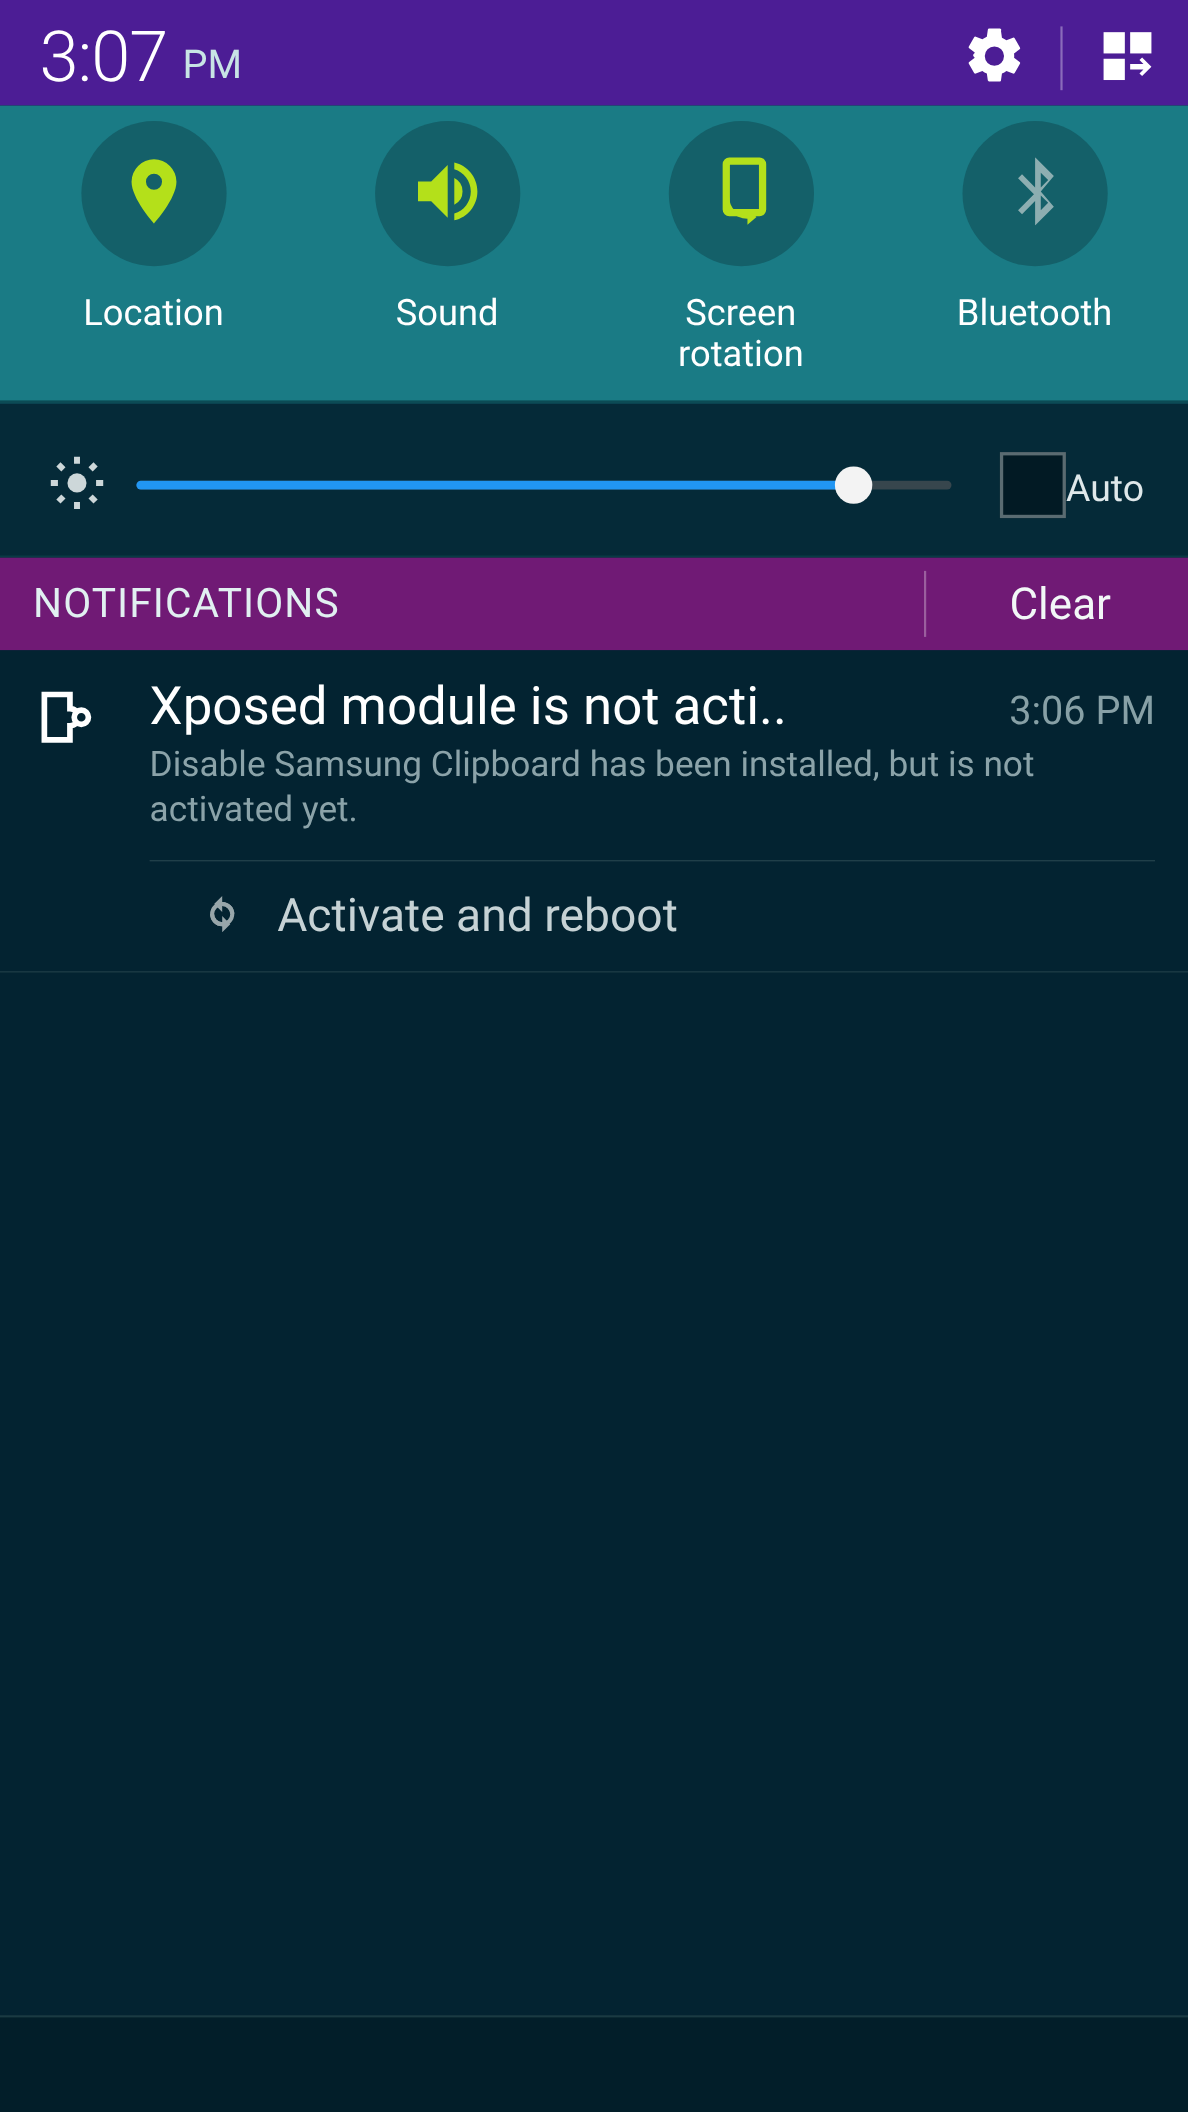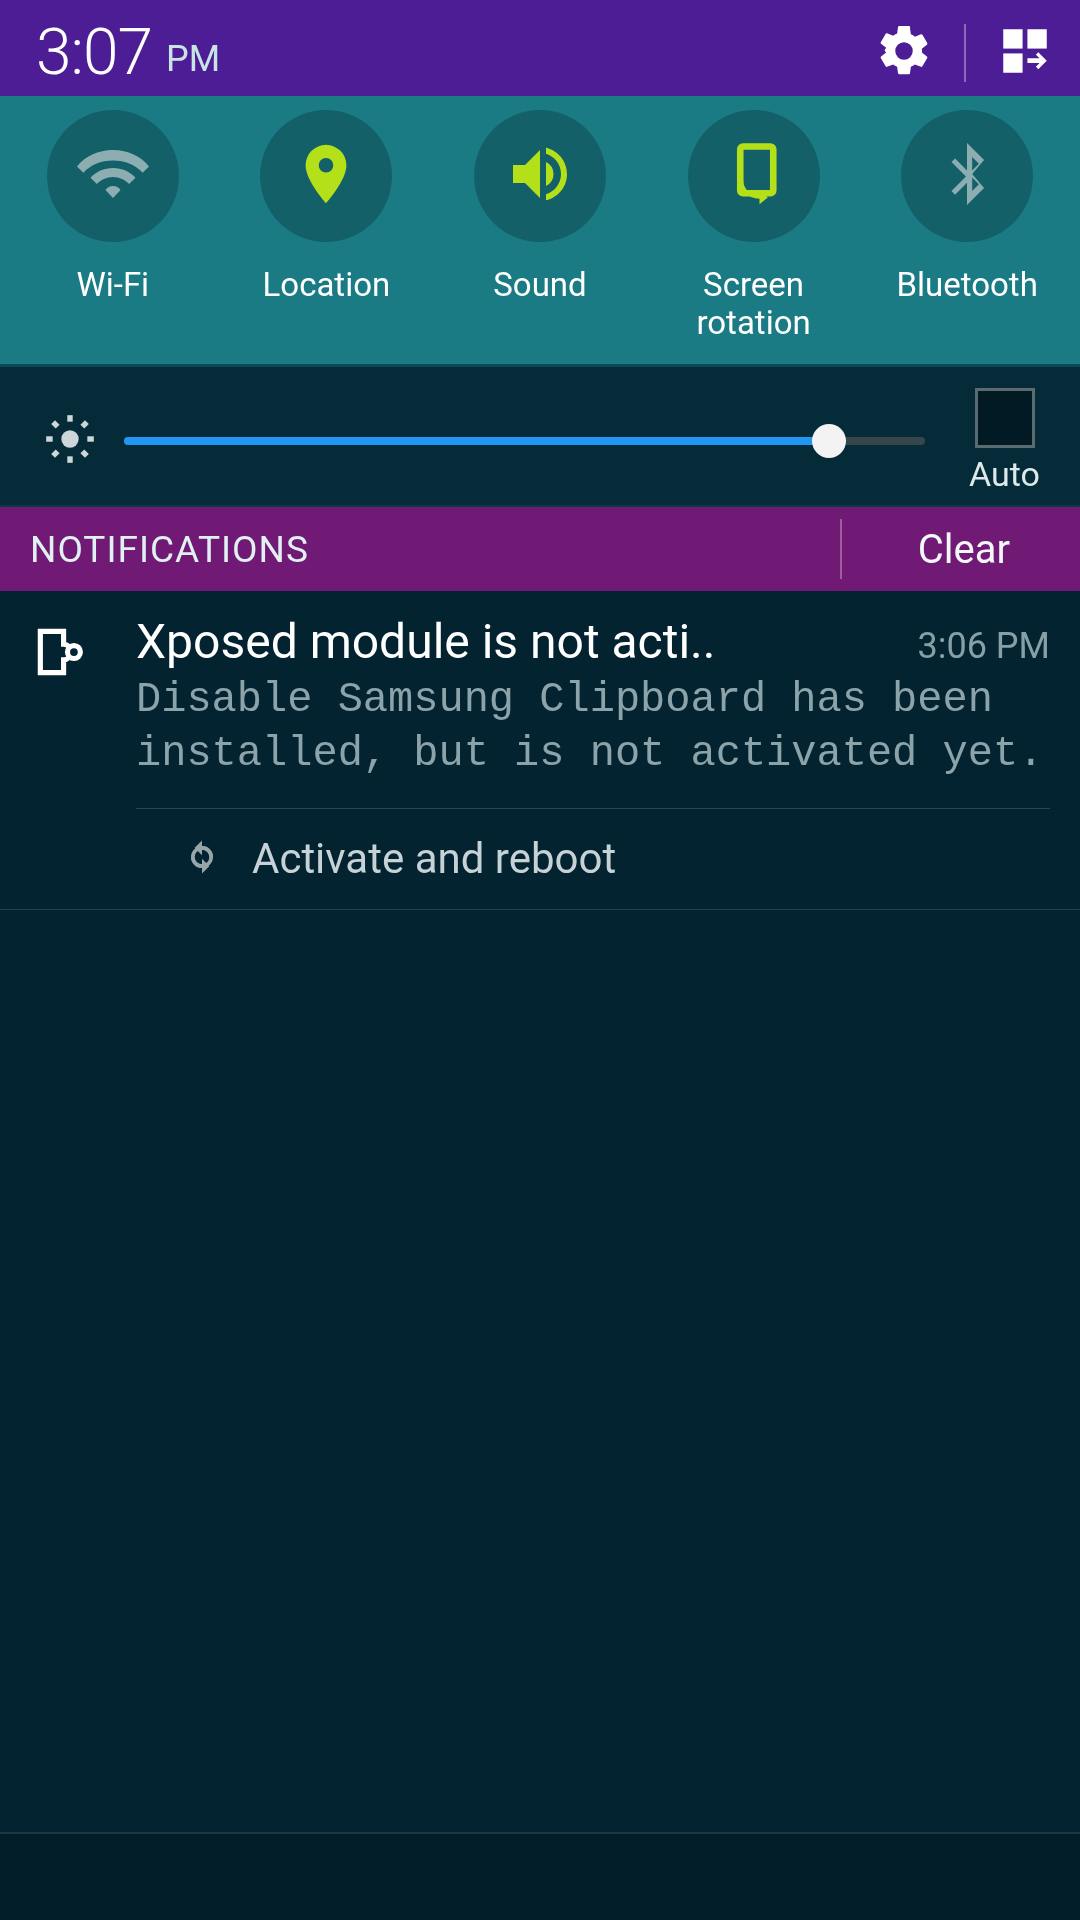--- a/index.html
+++ b/index.html
@@ -124,21 +124,20 @@
     height: 34px;
     border-radius: 50%;
     background: #f3f3f3;
     position: absolute;
     top: 50%;
     transform: translate(-50%, -50%);
   }
   .auto {
     margin-left: 44px;
     display: flex;
-    flex-direction: column;
     align-items: center;
   }
   .auto-check {
     width: 60px;
     height: 60px;
     border: 3px solid #5a6b71;
     background: #021a24;
   }
   .auto-label {
     font-size: 34px;
@@ -201,25 +200,24 @@
     text-overflow: ellipsis;
     flex: 1;
   }
   .not-time {
     font-size: 36px;
     color: #87a0a6;
     margin-left: 24px;
     flex-shrink: 0;
   }
   .not-text {
-    font-size: 42px;
+    font-size: 32px;
     color: #8ba3a9;
     line-height: 1.28;
     margin-top: 4px;
-    font-family: Liberation Mono, monospace;
   }
   .not-action-sep {
     height: 1px;
     background: #294750;
     margin-top: 26px;
   }
   .not-action {
     display: flex;
     align-items: center;
     height: 100px;
@@ -259,30 +257,20 @@
         <rect x="3" y="3" width="8" height="8"></rect>
         <rect x="13" y="3" width="8" height="8"></rect>
         <rect x="3" y="13" width="8" height="8"></rect>
         <path d="M13 15h5l-1.5-1.5 1-1L21 16l-3.5 3.5-1-1L18 17h-5z"></path>
       </svg>
     </span>
   </div>
 </div>
 
 <div class="toggles">
-  <div class="toggle">
-    <div class="toggle-circle">
-      <span>
-        <svg class="icon-off" width="72" height="72" viewBox="0 0 24 24">
-            <path d="M12 4C7 4 2.73 6.09 0 9.5l2.12 2.12C4.33 9.03 7.99 7.5 12 7.5s7.67 1.53 9.88 4.12L24 9.5C21.27 6.09 17 4 12 4zm0 6c-3 0-5.64 1.23-7.5 3.25l2.12 2.12C7.9 14 9.83 13 12 13s4.1 1 5.38 2.37l2.12-2.12C17.64 11.23 15 10 12 10zm0 6a3 3 0 0 0-2.5 1.33L12 20l2.5-2.67A3 3 0 0 0 12 16z"></path>
-          </svg>
-      </span>
-    </div>
-    <span class="toggle-label">Wi-Fi</span>
-  </div>
 
   <div class="toggle">
     <div class="toggle-circle">
       <span>
         <svg class="icon-on" width="70" height="70" viewBox="0 0 24 24">
             <path d="M12 2a7 7 0 0 0-7 7c0 5.25 7 13 7 13s7-7.75 7-13a7 7 0 0 0-7-7zm0 9.5A2.5 2.5 0 1 1 12 6.5a2.5 2.5 0 0 1 0 5z"></path>
           </svg>
       </span>
     </div>
     <span class="toggle-label">Location</span>

